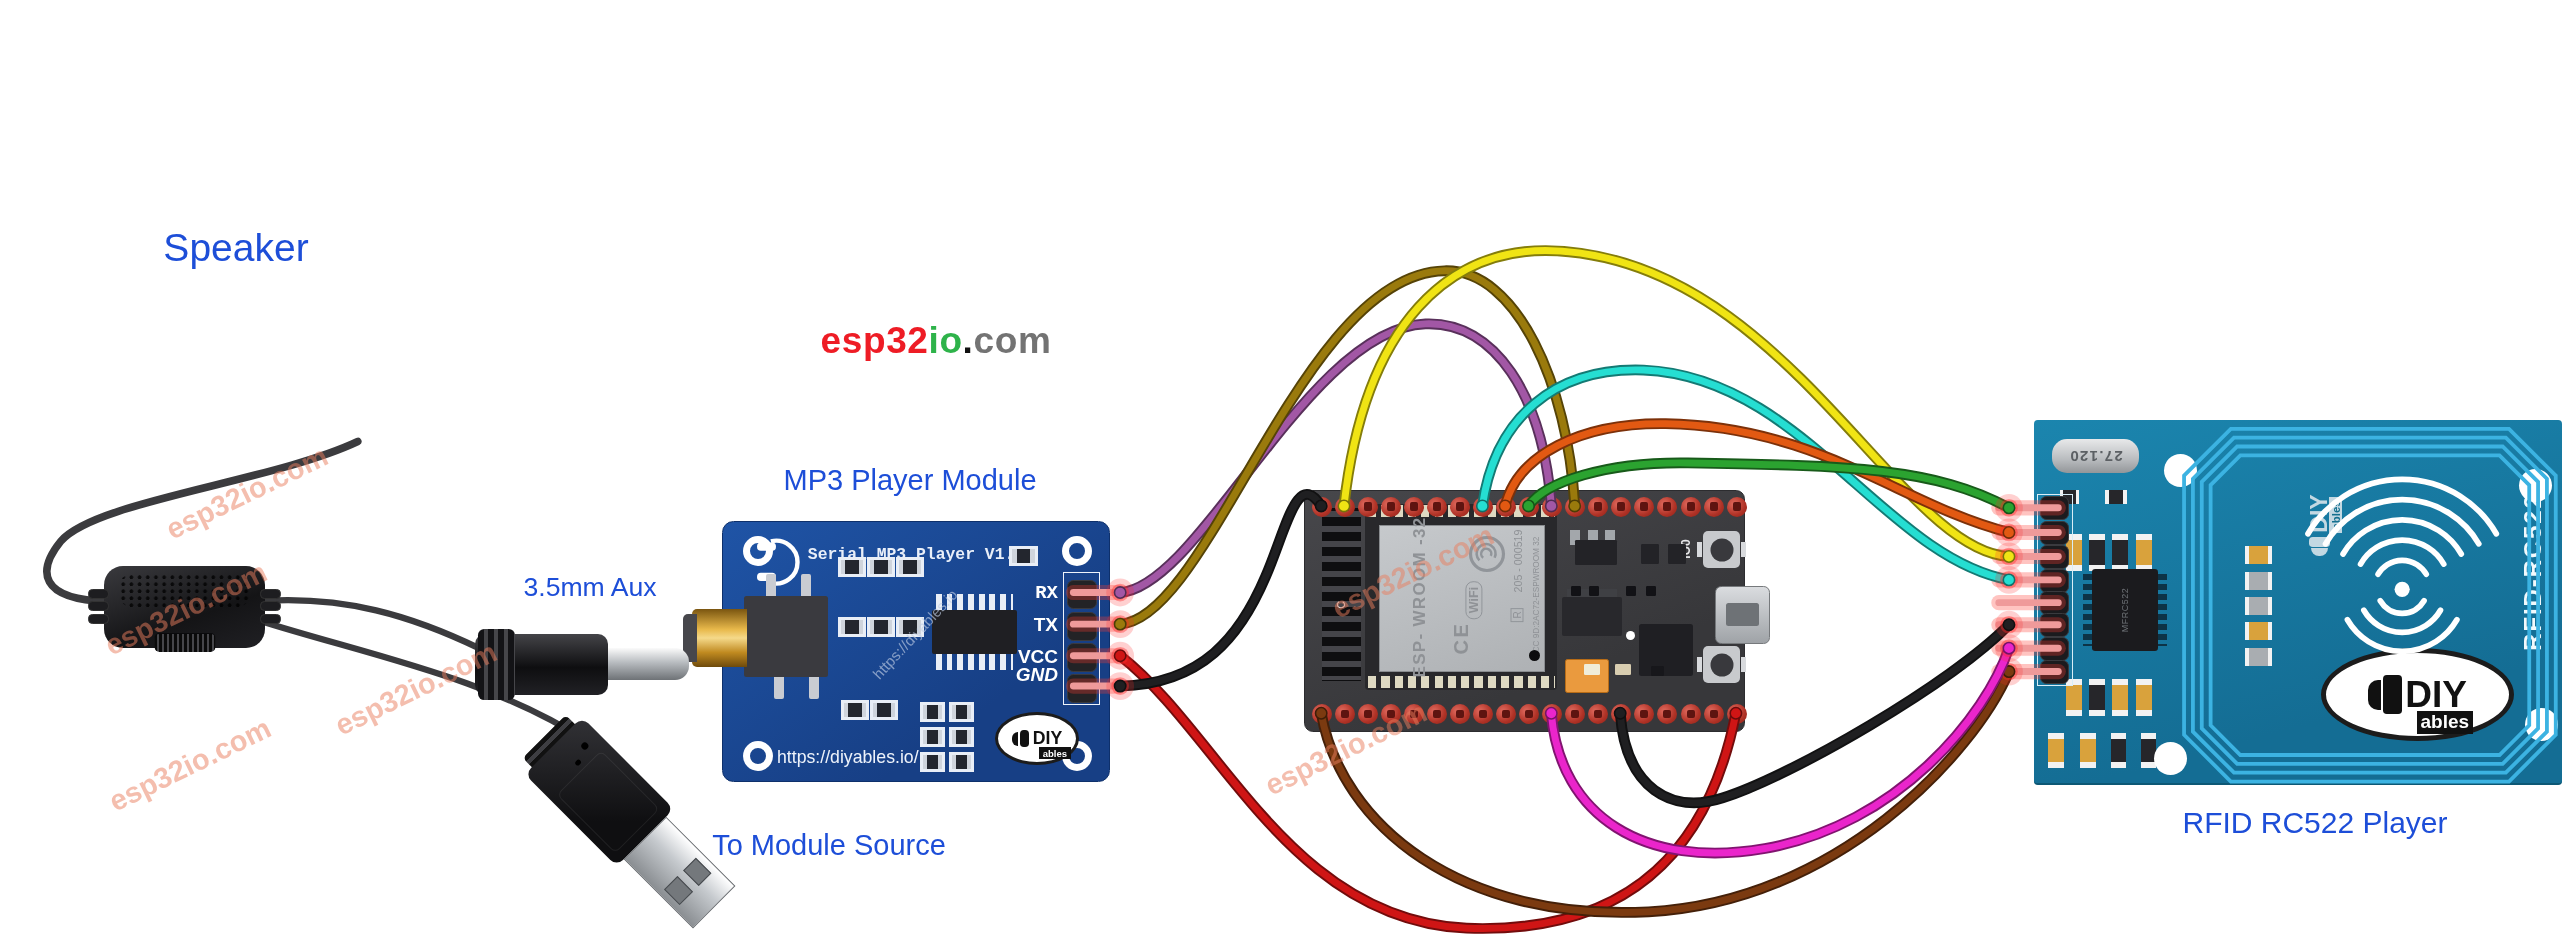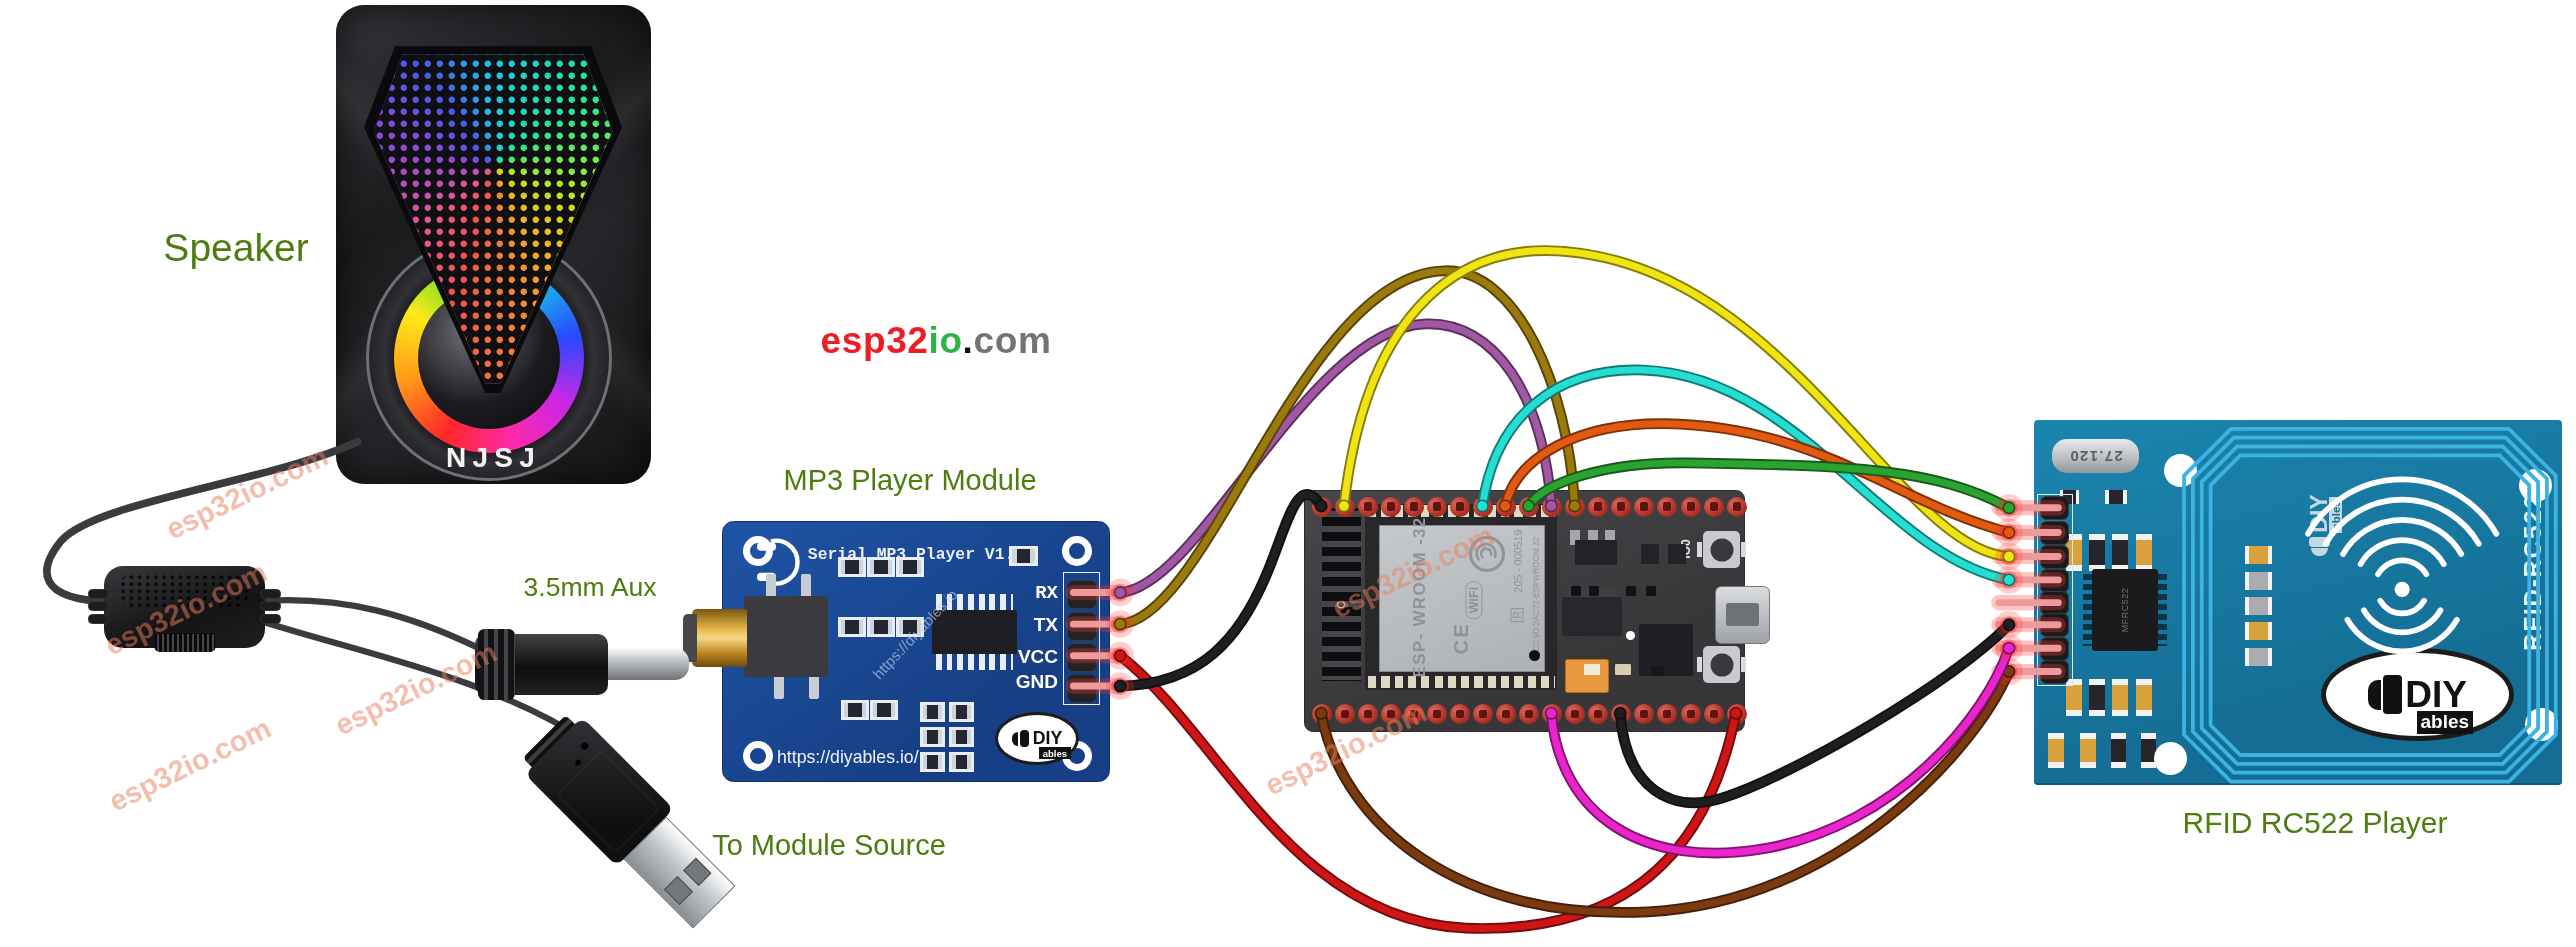--- a/index.html
+++ b/index.html
@@ -1,19 +1,19 @@
 <!DOCTYPE html>
 <html style="font-size:10px"><head>
 <meta charset="utf-8">
 <style>
   html,body{margin:0;padding:0;background:#ffffff;}
   .canvas{position:relative;width:2576px;height:948px;background:#ffffff;overflow:hidden;
           font-family:"Liberation Sans",sans-serif;}
   .abs{position:absolute;}
-  .lbl{position:absolute;color:#4d7c0f;white-space:nowrap;z-index:80;transform:translate(-50%,-50%);}
+  .lbl{position:absolute;color:#1d4ed8;white-space:nowrap;z-index:80;transform:translate(-50%,-50%);}
   
   .sitelogo{position:absolute;left:936px;top:341px;transform:translate(-50%,-50%);
             font-size:37px;font-weight:bold;letter-spacing:0.6px;z-index:80;white-space:nowrap;}
   
   .speaker{position:absolute;left:336px;top:5px;width:315px;height:479px;border-radius:28px;
            background:linear-gradient(140deg,#35353a 0%,#1c1c1f 35%,#26262a 60%,#161618 100%);
            box-shadow:inset 0 0 38px rgba(0,0,0,.7);z-index:10;}
   .speaker::before{content:"";position:absolute;inset:0;border-radius:28px;
            background:linear-gradient(135deg,transparent 44%,rgba(255,255,255,.06) 50%,transparent 56%),
                       linear-gradient(45deg,transparent 44%,rgba(255,255,255,.05) 50%,transparent 56%);}
@@ -160,30 +160,20 @@
   <div class="lbl" style="left:236px;top:248px;font-size:39px;">Speaker</div>
   <div class="lbl" style="left:910px;top:480px;font-size:29px;">MP3 Player Module</div>
   <div class="lbl" style="left:590px;top:587px;font-size:26.6px;">3.5mm Aux</div>
   <div class="lbl" style="left:829px;top:845px;font-size:29px;">To Module Source</div>
   <div class="lbl" style="left:2315px;top:823px;font-size:30px;">RFID RC522 Player</div>
 
   <div class="sitelogo">
     <span style="color:#ee1c25;">esp32</span><span style="color:#2eb34a;">io</span><span style="color:#111;">.</span><span style="color:#737373;">com</span>
   </div>
 
-  <div class="speaker">
-    <div class="woofer">
-      <div class="rainbow"></div>
-      <div class="dome"></div>
-    </div>
-    <div class="grille-outer">
-      <div class="grille-inner"></div>
-    </div>
-    <div class="njsj">NJSJ</div>
-  </div>
 
   <div class="pod">
     <div class="pod-wheel"></div>
     <div class="relief" style="left:-16.4px;top:23px;"></div>
     <div class="relief" style="left:-16.4px;top:35px;"></div>
     <div class="relief" style="left:-16.4px;top:48px;"></div>
     <div class="relief" style="right:-16.4px;top:23px;"></div>
     <div class="relief" style="right:-16.4px;top:35px;"></div>
     <div class="relief" style="right:-16.4px;top:48px;"></div>
   </div>
@@ -248,21 +238,21 @@
 
     <div class="hdr-box" style="left:340px;top:50px;width:35px;height:131px;"></div>
     <div id="mp3-pins">
         <div class="hdr-pin" style="left: 344px; top: 58px; width: 28px; height: 26.6px;"></div>
         <div class="pinlbl" style="right: 51px; top: 71px; font-family: Liberation Mono, monospace;">RX</div>
         <div class="hdr-pin" style="left: 344px; top: 90px; width: 28px; height: 26.6px;"></div>
         <div class="pinlbl" style="right: 51px; top: 103px;">TX</div>
         <div class="hdr-pin" style="left: 344px; top: 121px; width: 28px; height: 26.6px;"></div>
         <div class="pinlbl" style="right: 51px; top: 135px;">VCC</div>
         <div class="hdr-pin" style="left: 344px; top: 152px; width: 28px; height: 26.6px;"></div>
-        <div class="pinlbl" style="right: 51px; top: 160px;">GND</div>
+        <div class="pinlbl" style="right: 51px; top: 153px; font-style: italic;">GND</div>
       </div>
 
     <div class="oval-logo" style="left:272px;top:190px;width:78px;height:47px;">
       <span class="glyph">
           <span class="g1" style="width:6.3px;height:14px;"></span>
           <span class="g2" style="width:8.9px;height:17.7px;"></span>
         </span>
       <span style="position:relative;">
         <span class="dtxt" style="font-size:17.7px;">DIY</span>
         <span class="atxt" style="position:absolute;left:6.3px;top:16.4px;font-size:9.5px;">ables</span>

